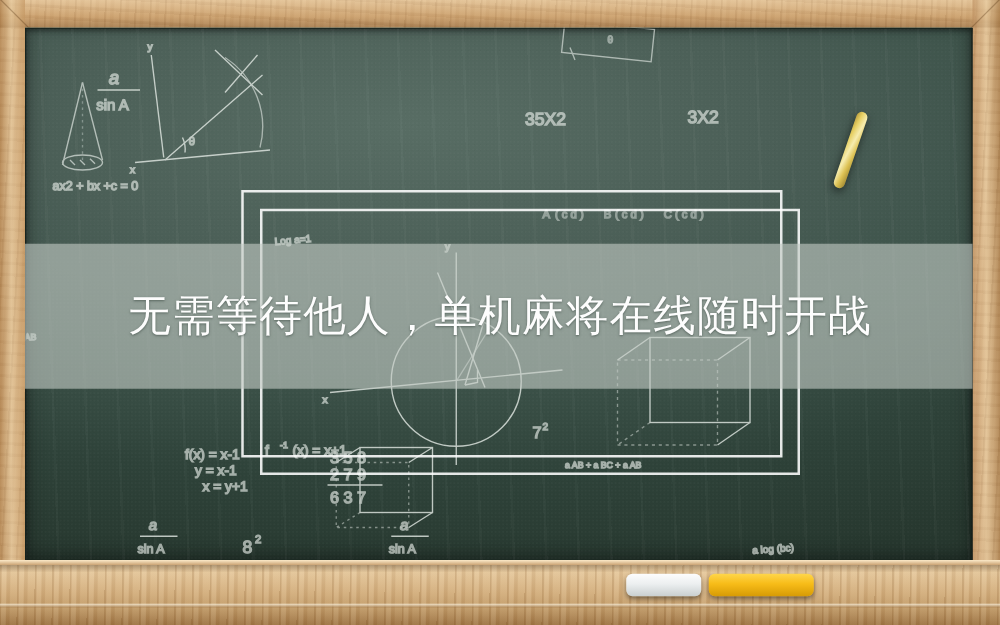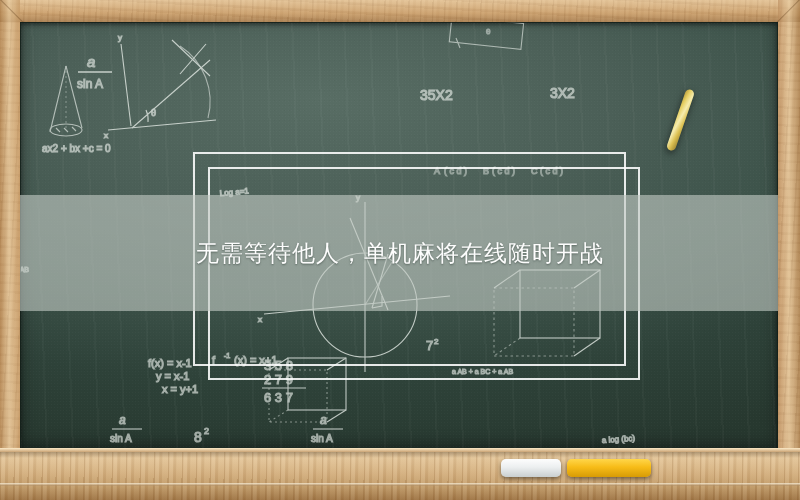--- a/index.html
+++ b/index.html
@@ -88,21 +88,21 @@
   
   .rect{position:absolute;border:2px solid rgba(255,255,255,.88);}
   .rect-outer{left:173px;top:130px;width:429px;height:210px;}
   .rect-inner{left:188px;top:145px;width:428px;height:209px;}
 
   
   .band{position:absolute;left:20px;right:22px;top:195px;height:116px;
     background:rgba(193,201,196,.62);}
   .headline{position:absolute;left:0;right:0;top:195px;height:116px;
     display:flex;align-items:center;justify-content:center;
-    color:#fdfdfd;font-size:23px;letter-spacing:1px;font-weight:400;
+    color:#fdfdfd;font-size:34px;letter-spacing:1px;font-weight:400;
     text-shadow:0 1px 2px rgba(40,55,48,.55);white-space:nowrap;}
 
   
   .eraser{position:absolute;border-radius:5px;}
   .eraser-white{left:501px;top:459px;width:60px;height:18px;
     background:linear-gradient(#fdfdfd 0%,#eceff0 45%,#c9cfd0 100%);
     box-shadow:0 2px 4px rgba(0,0,0,.45);}
   .eraser-yellow{left:567px;top:459px;width:84px;height:18px;
     background:linear-gradient(#ffd64a 0%,#f7bc18 45%,#d79b05 100%);
     box-shadow:0 2px 4px rgba(0,0,0,.45);}

